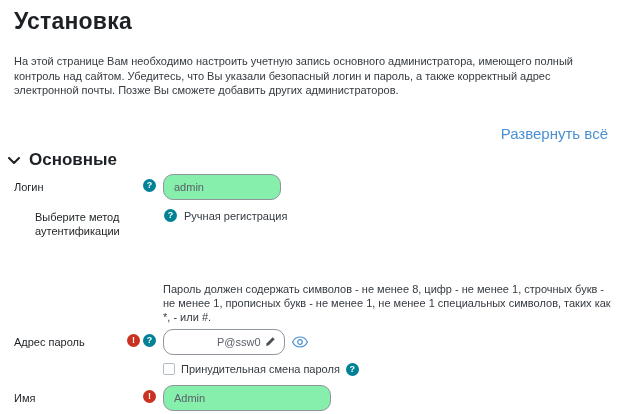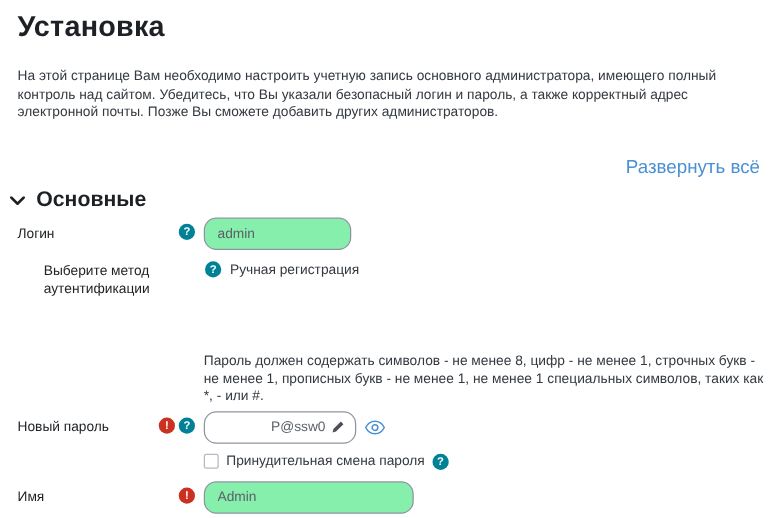--- a/index.html
+++ b/index.html
@@ -131,21 +131,21 @@
 
   <div class="frow mb5">
     <div class="flabel"></div>
     <div class="ficons"></div>
     <div class="fcontrol">
       <div class="hint">Пароль должен содержать символов - не менее 8, цифр - не менее 1, строчных букв - не менее 1, прописных букв - не менее 1, не менее 1 специальных символов, таких как *, - или #.</div>
     </div>
   </div>
 
   <div class="frow mb6">
-    <div class="flabel">Новый пароль</div>
+    <div class="flabel">Адрес пароль</div>
     <div class="ficons">
       <span class="badge help">?</span>
       <span class="badge req">!</span>
     </div>
     <div class="fcontrol">
       <div class="pw-line">
         <span class="pw-wrap">
           <input type="text" value="P@ssw0rd" style="">
           <span style="display:inline-flex;">
             <svg width="11" height="11" viewBox="0 0 16 16">

